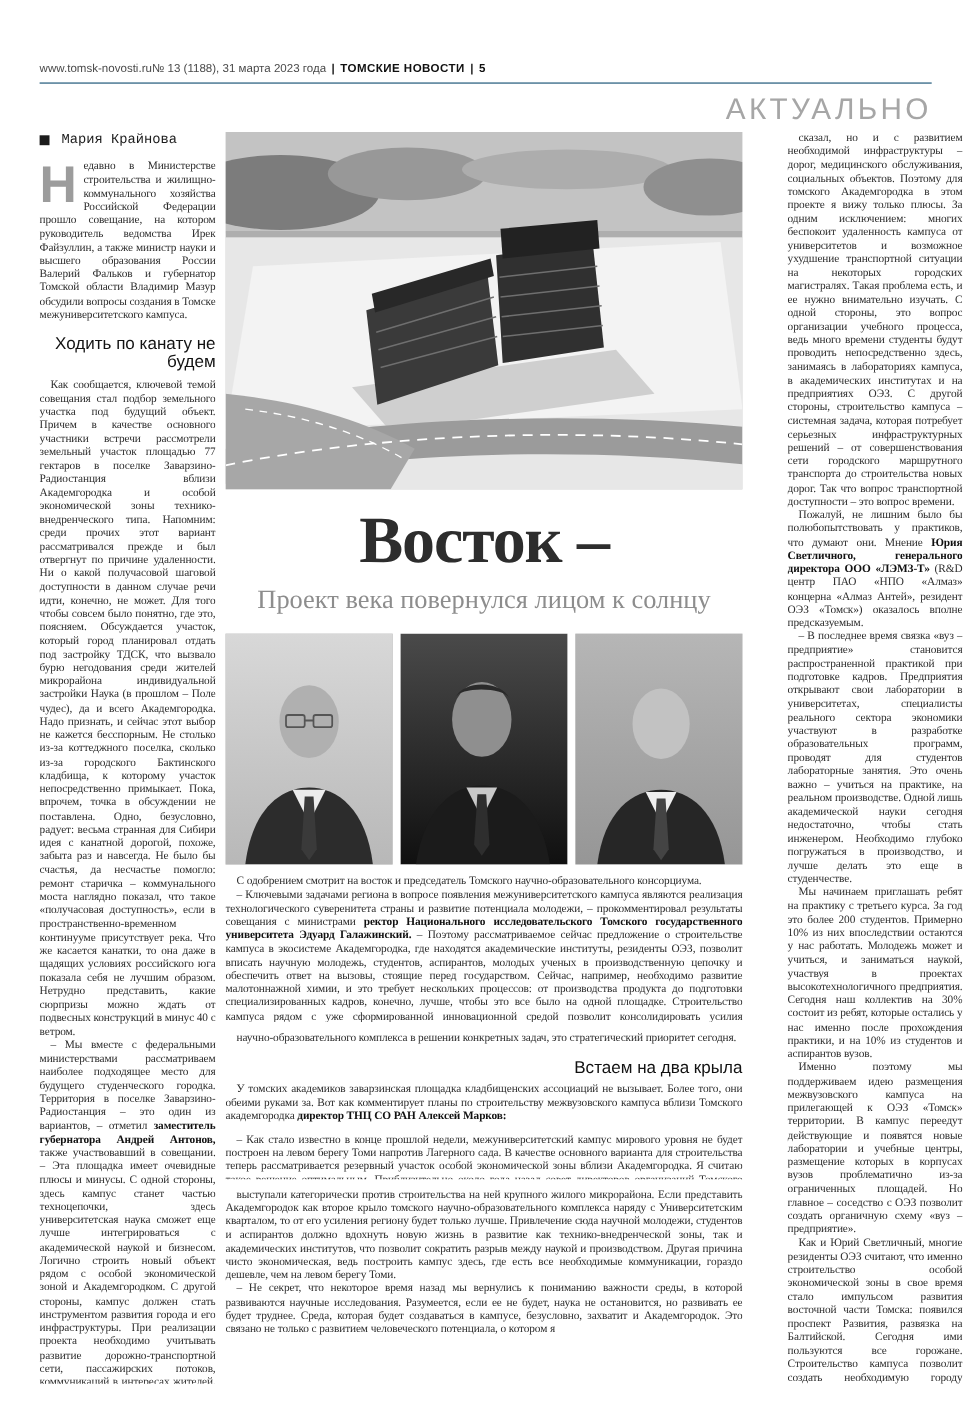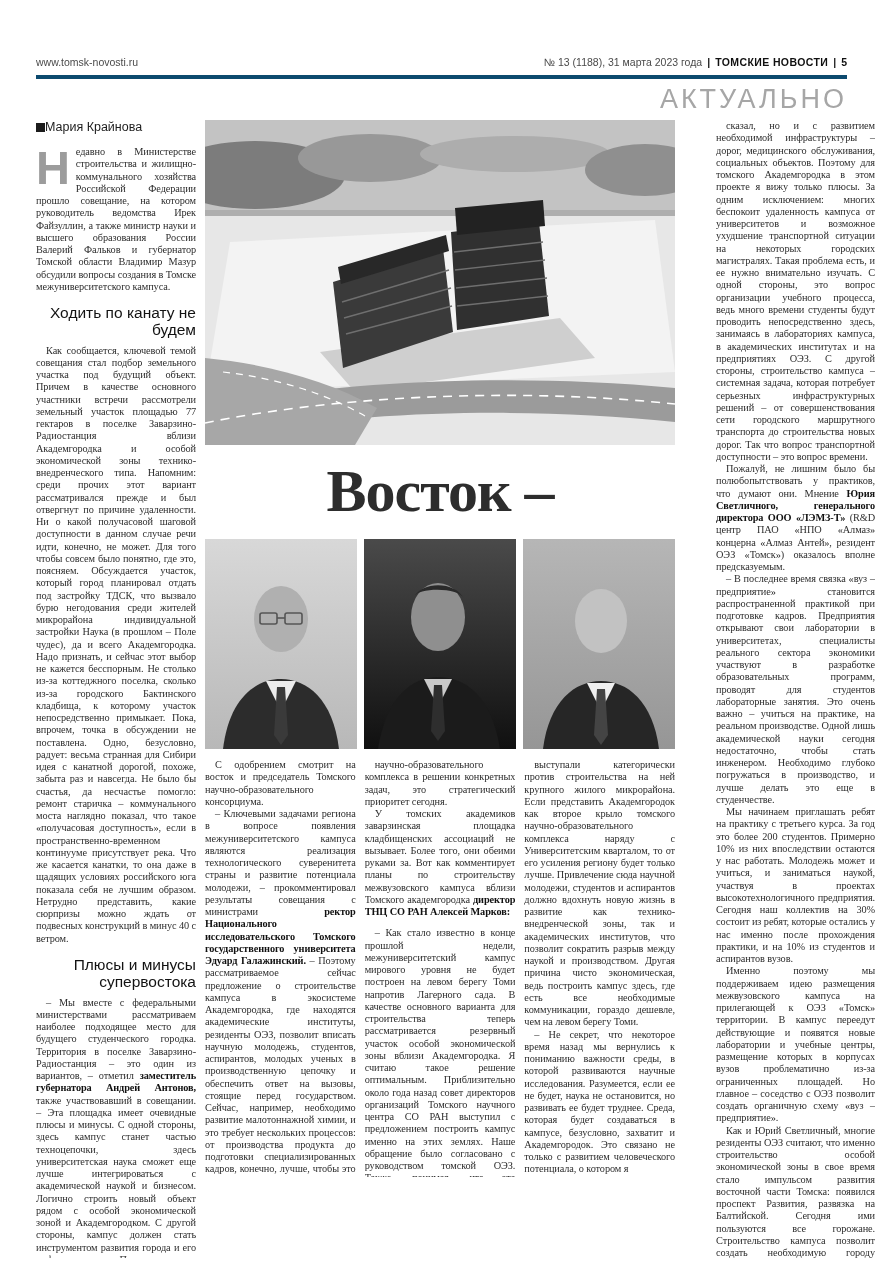--- a/index.html
+++ b/index.html
@@ -2,35 +2,35 @@
 <html lang="ru"><head>
 <meta charset="utf-8">
 <style>
   * { margin:0; padding:0; box-sizing:border-box; }
   html,body { background:#ffffff; }
   body { width:877px; height:1280px; font-family:"Liberation Serif", serif; }
   .page { position:relative; width:877px; height:1280px; background:#fff; overflow:hidden; }
 
   
   .masthead { position:absolute; left:36px; right:30px; top:56px;
-    display:flex; justify-content:space-between; align-items:flex-end;
+    display:flex; align-items:flex-end;
     font-family:"Liberation Sans", sans-serif; font-size:10.5px; color:#4a4a4a;
-    padding-bottom:7px; border-bottom:4px solid #0c4a6e; }
+    padding-bottom:7px; border-bottom:1px solid #0c4a6e; }
   .mast-right { display:flex; gap:5px; align-items:baseline; }
   .sep { color:#222; font-weight:bold; }
   .paper-name { font-weight:bold; color:#101010; letter-spacing:.4px; }
   .page-num { font-weight:bold; color:#101010; }
   .section-label { position:absolute; right:30px; top:84px;
     font-family:"Liberation Sans", sans-serif; font-size:27px; color:#a6a6a6;
     letter-spacing:3px; }
 
   
   .byline { position:absolute; left:36px; top:120px;
-    font-family:Liberation Sans, sans-serif; font-size:12.5px; color:#1c1c1c;
-    display:flex; align-items:center; }
+    font-family:Liberation Mono, monospace; font-size:12.5px; color:#1c1c1c;
+    display:flex; align-items:center; gap:11px; }
   .byline-square { width:9px; height:9px; background:#1c1c1c; display:inline-block; }
 
   
   .col { font-size:10.3px; line-height:1.19; letter-spacing:-0.1px; color:#2e2e2e;
     text-align:justify; overflow:hidden; hyphens:auto; }
   .col p { text-indent:10px; }
   .col p.lead { text-indent:0; }
   .col p b { color:#111; }
   .col h2 { font-family:"Liberation Sans", sans-serif; font-weight:normal;
     font-size:15.5px; line-height:1.12; color:#121212; text-align:right;
@@ -44,21 +44,21 @@
 
   
   .center { position:absolute; left:205px; top:120px; width:470px; }
   .main-photo { width:470px; height:325px; background:#dcdcdc; overflow:hidden; }
   .headline { margin-top:14px; text-align:center; font-family:Liberation Serif, serif; }
   .hl1 { font-size:60px; line-height:64px; font-weight:bold; color:#2d2d2d; letter-spacing:-1px; }
   .hl2 { font-size:60px; line-height:66px; font-weight:bold; color:#acacac; letter-spacing:-1px; }
   .subhead { margin-top:9px; font-size:24px; line-height:28px; color:#8d8d8d; font-weight:normal; }
   .portraits { display:flex; gap:7px; margin-top:16px; }
   .portrait { width:152px; height:210px; overflow:hidden; background:#bbb; }
-  .story-cols { display:flex; gap:9px; margin-top:10px; height:418px; }
+  .story-cols { display:flex; gap:9px; margin-top:10px; height:418px;flex-direction:column; }
   .story-col { flex:1; }
 </style>
 </head>
 <body>
 
 <div class="page">
 
   <div class="masthead">
     <span>www.tomsk-novosti.ru</span>
     <span class="mast-right">
@@ -74,21 +74,20 @@
 
   <div class="byline">
     <span class="byline-square"></span>
     <span>Мария Крайнова</span>
   </div>
 
   <div class="col col1">
       <p class="lead"><span class="dropcap">Н</span><span>едавно в Министерстве строительства и жилищно-коммунального хозяйства Российской Федерации прошло совещание, на котором руководитель ведомства Ирек Файзуллин, а также министр науки и высшего образования России Валерий Фальков и губернатор Томской области Владимир Мазур обсудили вопросы создания в Томске межуниверситетского кампуса.</span></p>
       <h2>Ходить по канату не будем</h2>
       <p><span>Как сообщается, ключевой темой совещания стал подбор земельного участка под будущий объект. Причем в качестве основного участники встречи рассмотрели земельный участок площадью 77 гектаров в поселке Заварзино-Радиостанция вблизи Академгородка и особой экономической зоны технико-внедренческого типа. Напомним: среди прочих этот вариант рассматривался прежде и был отвергнут по причине удаленности. Ни о какой получасовой шаговой доступности в данном случае речи идти, конечно, не может. Для того чтобы совсем было понятно, где это, поясняем. Обсуждается участок, который город планировал отдать под застройку ТДСК, что вызвало бурю негодования среди жителей микрорайона индивидуальной застройки Наука (в прошлом – Поле чудес), да и всего Академгородка. Надо признать, и сейчас этот выбор не кажется бесспорным. Не столько из-за коттеджного поселка, сколько из-за городского Бактинского кладбища, к которому участок непосредственно примыкает. Пока, впрочем, точка в обсуждении не поставлена. Одно, безусловно, радует: весьма странная для Сибири идея с канатной дорогой, похоже, забыта раз и навсегда. Не было бы счастья, да несчастье помогло: ремонт старичка – коммунального моста наглядно показал, что такое «получасовая доступность», если в пространственно-временном континууме присутствует река. Что же касается канатки, то она даже в щадящих условиях российского юга показала себя не лучшим образом. Нетрудно представить, какие сюрпризы можно ждать от подвесных конструкций в минус 40 с ветром.</span></p>
-      <h2>Плюсы и минусы супервостока</h2>
       <p><span>– Мы вместе с федеральными министерствами рассматриваем наиболее подходящее место для будущего студенческого городка. Территория в поселке Заварзино-Радиостанция – это один из вариантов, – отметил </span><b>заместитель губернатора Андрей Антонов,</b><span> также участвовавший в совещании. – Эта площадка имеет очевидные плюсы и минусы. С одной стороны, здесь кампус станет частью техноцепочки, здесь университетская наука сможет еще лучше интегрироваться с академической наукой и бизнесом. Логично строить новый объект рядом с особой экономической зоной и Академгородком. С другой стороны, кампус должен стать инструментом развития города и его инфраструктуры. При реализации проекта необходимо учитывать развитие дорожно-транспортной сети, пассажирских потоков, коммуникаций в интересах жителей. Здесь мы все сложности осознаем, понимаем, как решать.</span></p>
     </div>
 
   <div class="center">
 
     <div class="main-photo">
       <svg width="470" height="325" viewBox="0 0 470 325" preserveAspectRatio="none">
         <rect width="470" height="325" fill="#dcdcdc"></rect>
         <rect width="470" height="92" fill="#c3c3c3"></rect>
         <ellipse cx="50" cy="55" rx="90" ry="34" fill="#7c7c7c"></ellipse>
@@ -114,20 +113,21 @@
         </g>
         <path d="M0,288 C120,262 300,252 470,268 L470,302 C300,284 120,294 0,320 Z" fill="#9b9b9b"></path>
         <path d="M0,238 C62,244 122,260 172,288 L150,325 L0,325 Z" fill="#a7a7a7"></path>
         <path d="M0,303 C120,278 300,266 470,284" stroke="#ffffff" stroke-width="1.6" stroke-dasharray="9 7" fill="none"></path>
         <path d="M18,252 C70,258 118,272 160,296" stroke="#ffffff" stroke-width="1.2" stroke-dasharray="7 6" fill="none"></path>
       </svg>
     </div>
 
     <div class="headline">
       <div class="hl1">Восток –</div>
+      <div class="subhead">Проект века повернулся лицом к солнцу</div>
     </div>
 
     <div class="portraits">
       <div class="portrait">
         <svg width="152" height="210" viewBox="0 0 152 210">
           <defs>
               <linearGradient id="bgA" x1="0" y1="0" x2="0" y2="1">
             <stop offset="0" stop-color="#d8d8d8"></stop>
                 <stop offset="1" stop-color="#b8b8b8"></stop>
               </linearGradient>
@@ -177,20 +177,21 @@
       </div>
     </div>
 
     <div class="story-cols">
       <div class="col story-col">
           <p><span>С одобрением смотрит на восток и председатель Томского научно-образовательного консорциума.</span></p>
           <p><span>– Ключевыми задачами региона в вопросе появления межуниверситетского кампуса являются реализация технологического суверенитета страны и развитие потенциала молодежи, – прокомментировал результаты совещания с министрами </span><b>ректор Национального исследовательского Томского государственного университета Эдуард Галажинский.</b><span> – Поэтому рассматриваемое сейчас предложение о строительстве кампуса в экосистеме Академгородка, где находятся академические институты, резиденты ОЭЗ, позволит вписать научную молодежь, студентов, аспирантов, молодых ученых в производственную цепочку и обеспечить ответ на вызовы, стоящие перед государством. Сейчас, например, необходимо развитие малотоннажной химии, и это требует нескольких процессов: от производства продукта до подготовки специализированных кадров, конечно, лучше, чтобы это все было на одной площадке. Строительство кампуса рядом с уже сформированной инновационной средой позволит консолидировать усилия институтов, резидентов и томского</span></p>
         </div>
       <div class="col story-col">
           <p><span>научно-образовательного комплекса в решении конкретных задач, это стратегический приоритет сегодня.</span></p>
+          <h2>Встаем на два крыла</h2>
           <p><span>У томских академиков заварзинская площадка кладбищенских ассоциаций не вызывает. Более того, они обеими руками за. Вот как комментирует планы по строительству межвузовского кампуса вблизи Томского академгородка </span><b>директор ТНЦ СО РАН Алексей Марков:</b></p>
           <div class="spacer"></div>
           <p><span>– Как стало известно в конце прошлой недели, межуниверситетский кампус мирового уровня не будет построен на левом берегу Томи напротив Лагерного сада. В качестве основного варианта для строительства теперь рассматривается резервный участок особой экономической зоны вблизи Академгородка. Я считаю такое решение оптимальным. Приблизительно около года назад совет директоров организаций Томского научного центра СО РАН выступил с предложением построить кампус именно на этих землях. Наше обращение было согласовано с руководством томской ОЭЗ. Также, понимая, что эта территория предназначена для научно-технологического развития, мы</span></p>
         </div>
       <div class="col story-col">
           <p><span>выступали категорически против строительства на ней крупного жилого микрорайона. Если представить Академгородок как второе крыло томского научно-образовательного комплекса наряду с Университетским кварталом, то от его усиления региону будет только лучше. Привлечение сюда научной молодежи, студентов и аспирантов должно вдохнуть новую жизнь в развитие как технико-внедренческой зоны, так и академических институтов, что позволит сократить разрыв между наукой и производством. Другая причина чисто экономическая, ведь построить кампус здесь, где есть все необходимые коммуникации, гораздо дешевле, чем на левом берегу Томи.</span></p>
           <p><span>– Не секрет, что некоторое время назад мы вернулись к пониманию важности среды, в которой развиваются научные исследования. Разумеется, если ее не будет, наука не остановится, но развивать ее будет труднее. Среда, которая будет создаваться в кампусе, безусловно, захватит и Академгородок. Это связано не только с развитием человеческого потенциала, о котором я</span></p>
         </div>
     </div>
 

